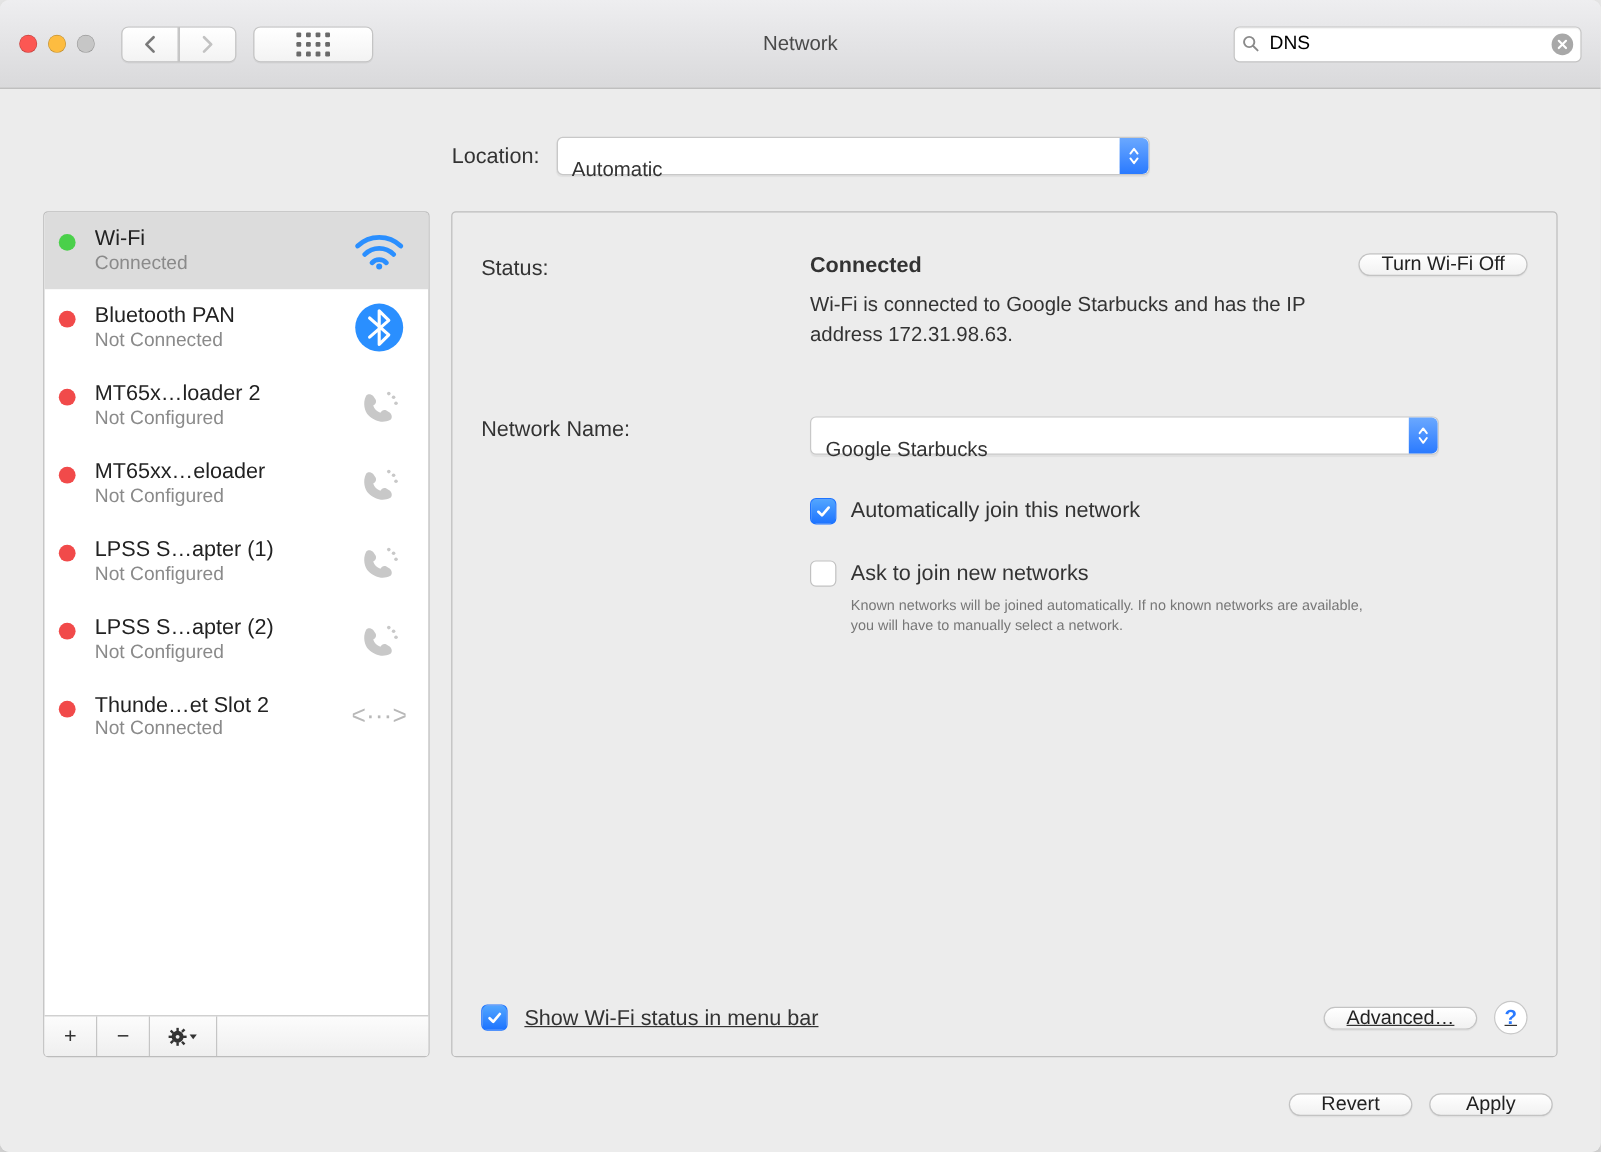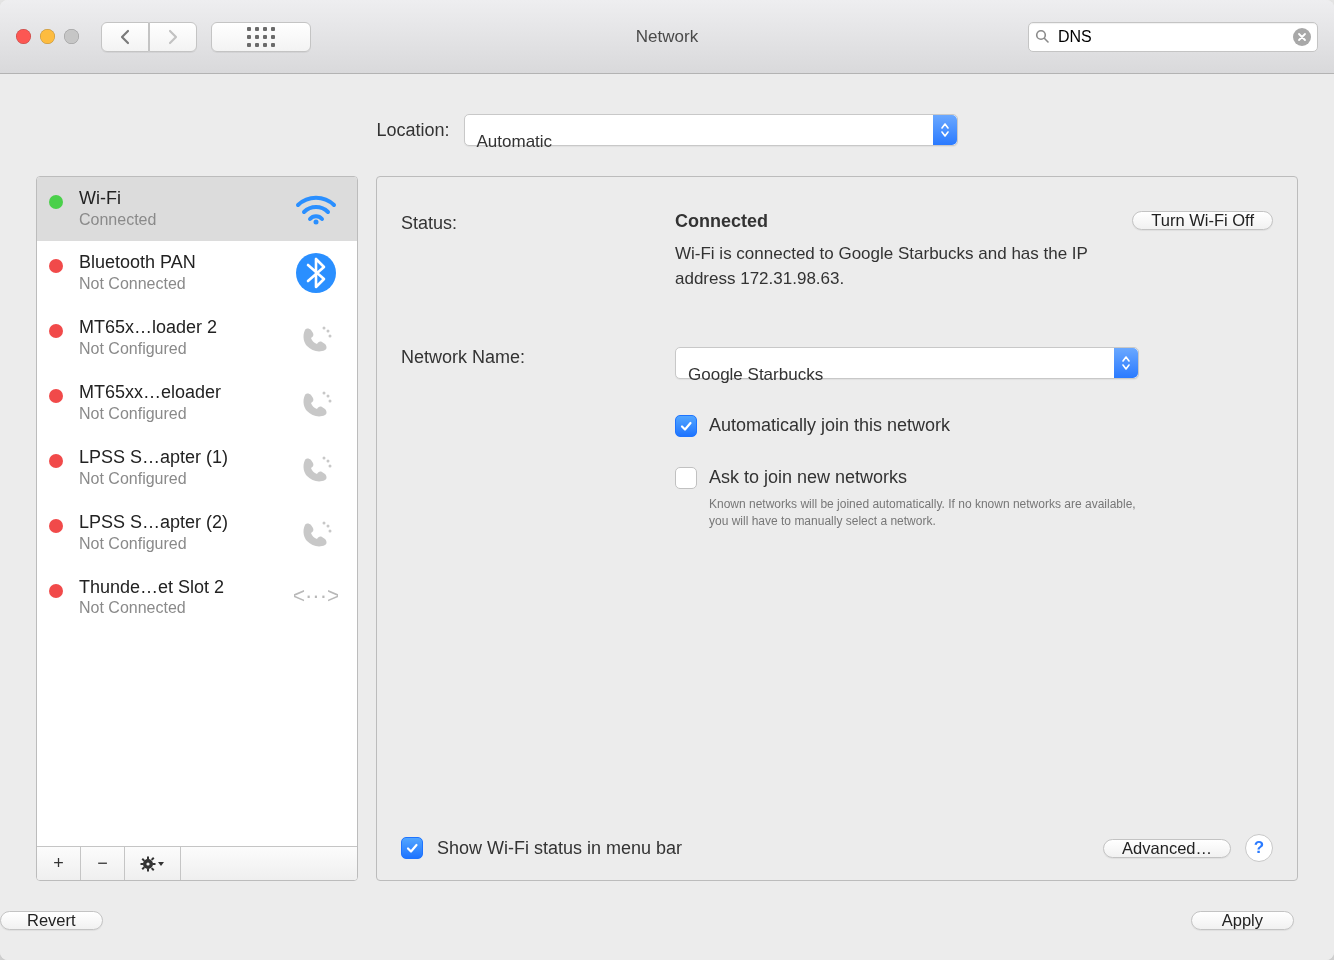--- a/index.html
+++ b/index.html
@@ -114,31 +114,31 @@
   .fld-val{flex:1;}
   .status-line{display:flex;align-items:flex-start;gap:20px;}
   .status-strong{font-weight:700;font-size:18px;}
   .status-desc{font-size:17px;color:#333;margin-top:10px;max-width:460px;line-height:1.45;}
   .aqua-btn{
     height:19px;padding:0 18px;background:linear-gradient(#ffffff,#f1f1f1);
     border:1px solid #c3c3c3;border-radius:12px;font-size:16.5px;color:#222;
     box-shadow:0 1px 1px rgba(0,0,0,.06);
     white-space:nowrap;cursor:pointer;display:inline-flex;align-items:center;
   }
-  .popup.net{width:464px;height:32px;margin-top:2px;}
+  .popup.net{width:524px;height:32px;margin-top:2px;}
   .chk-row{display:flex;align-items:flex-start;gap:12px;margin-top:8px;}
   .chk{width:22px;height:22px;border-radius:5px;border:1px solid #c1c1c1;background:#fff;display:flex;align-items:center;justify-content:center;flex-shrink:0;}
   .chk.checked{background:linear-gradient(#52a6ff,#1e74ff);border-color:#1e74ff;}
   .chk svg{display:block;}
   .chk-label{font-size:18px;color:#333;}
   .note{font-size:12px;color:#777;line-height:1.4;margin-top:8px;max-width:430px;}
-  .bottom-row{margin-top:auto;display:flex;align-items:center;gap:14px;}
+  .bottom-row{margin-top:auto;display:flex;align-items:center;gap:14px;text-decoration:underline;}
   .bottom-row .spacer{flex:1;}
   .help{width:28px;height:28px;border-radius:50%;border:1px solid #c8c8c8;background:#fff;display:flex;align-items:center;justify-content:center;color:#2a7aff;font-size:17px;font-weight:600;}
-  .footer-actions{display:flex;justify-content:space-between;gap:14px;padding:30px 40px 30px 0;}
+  .footer-actions{display:flex;justify-content:flex-end;gap:14px;padding:30px 40px 30px 0;}
   .dots-grid{display:grid;grid-template-columns:repeat(4,4px);grid-template-rows:repeat(3,4px);gap:4px;}
   .dots-grid span{width:4px;height:4px;background:#6a6a6a;border-radius:1px;}
 </style>
 </head>
 <body>
 
 <div class="window">
 
   <div class="toolbar">
     <div class="traffic-lights">

